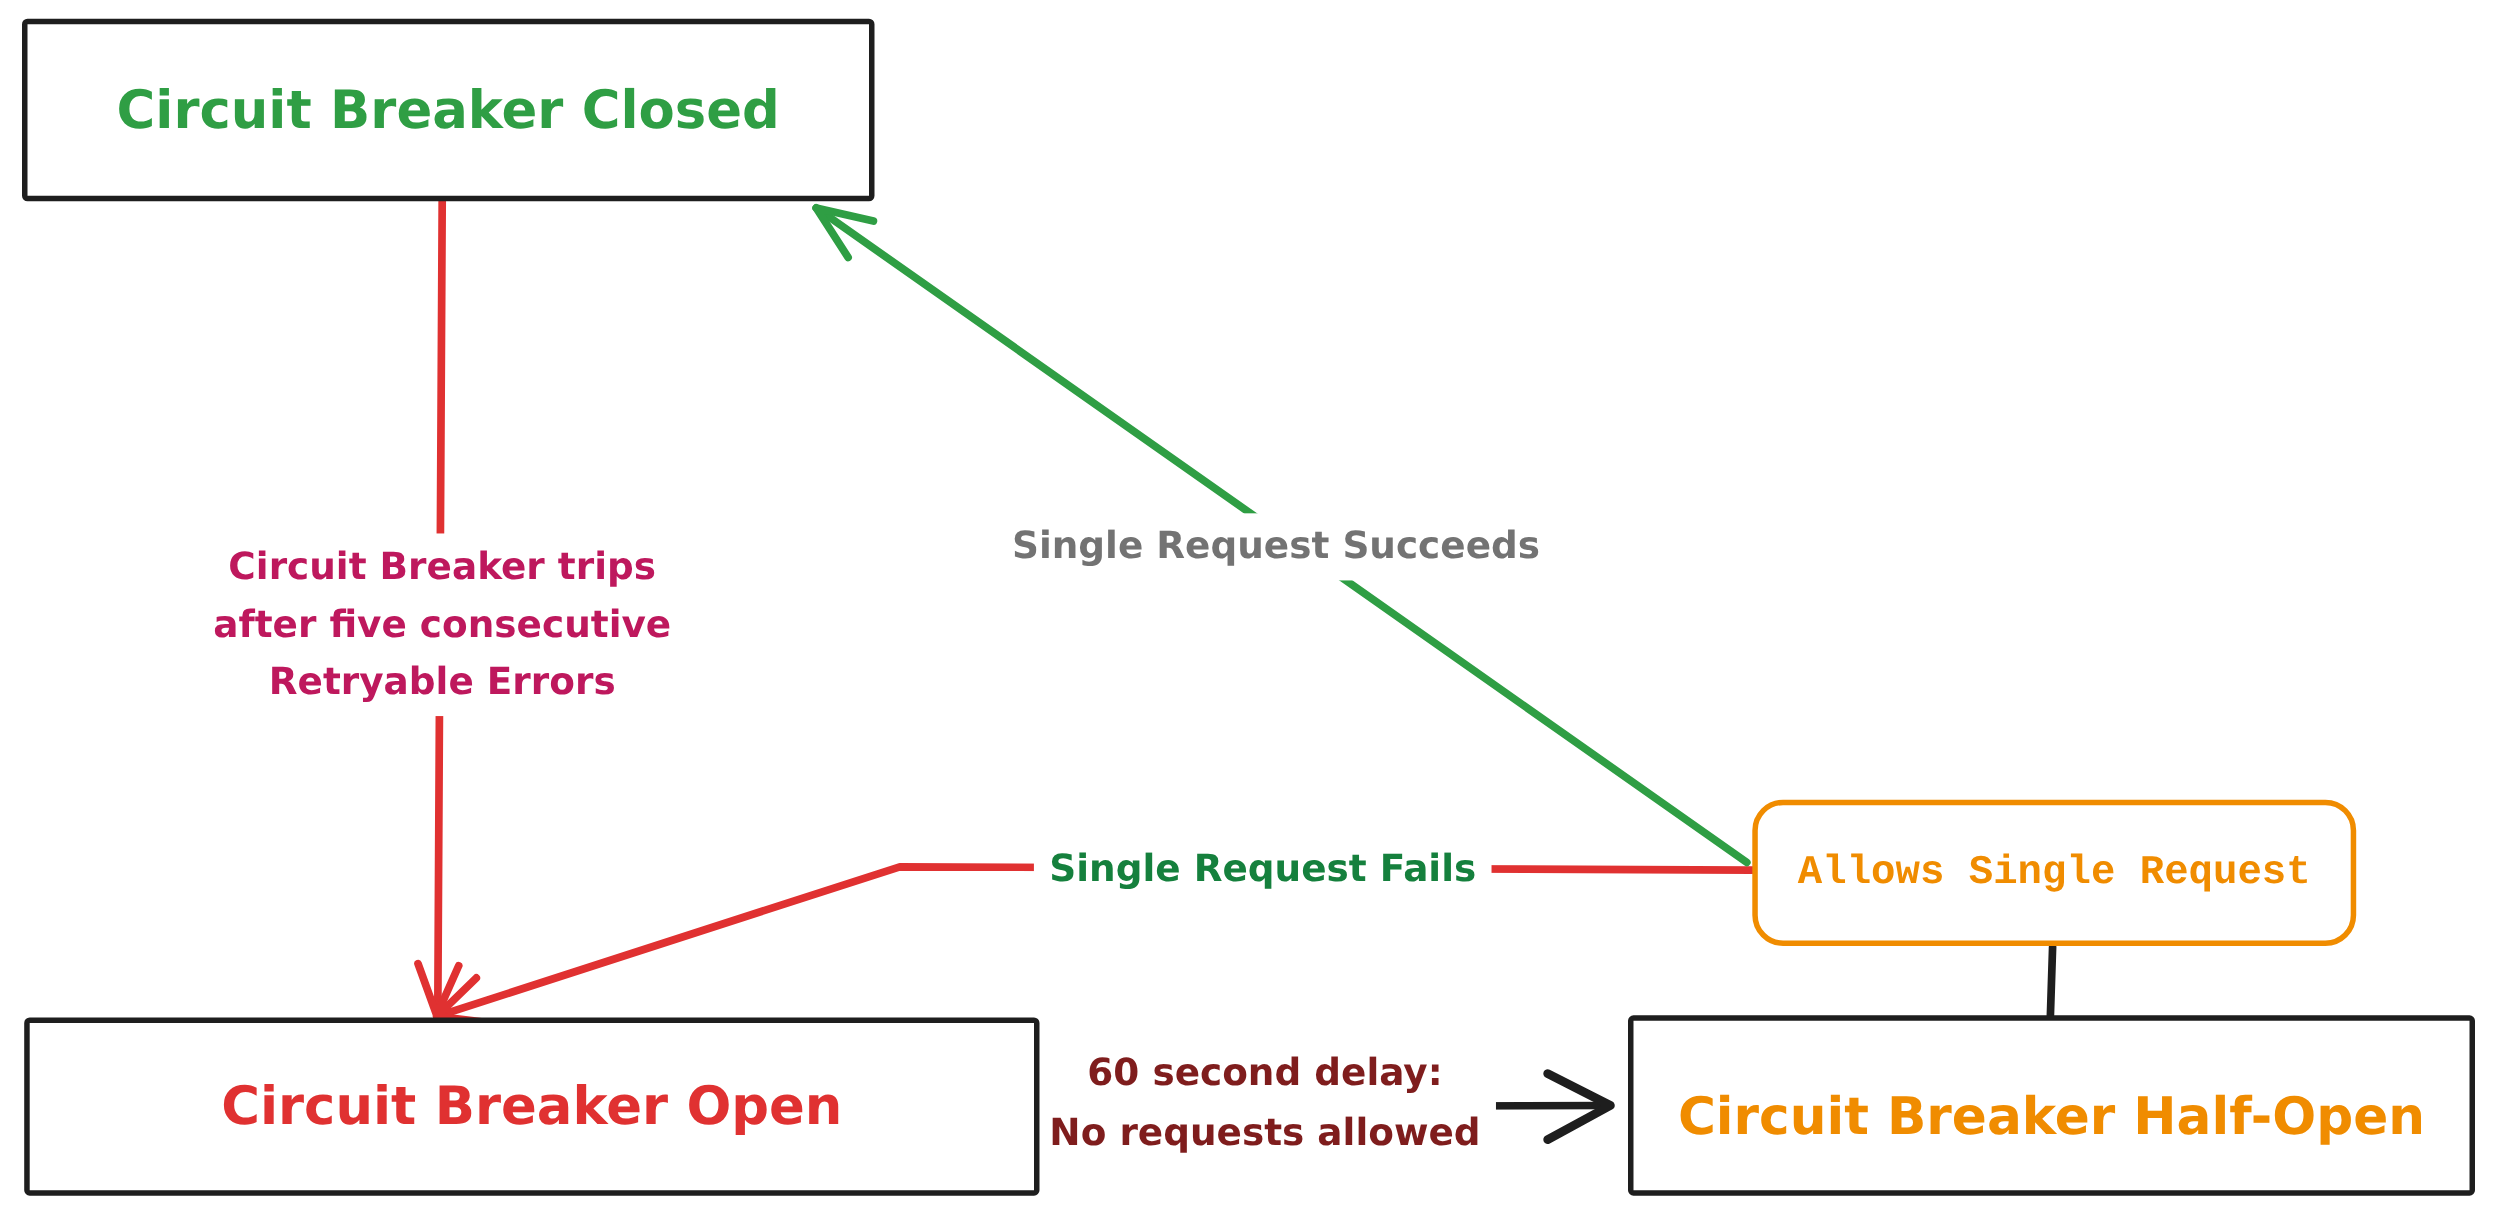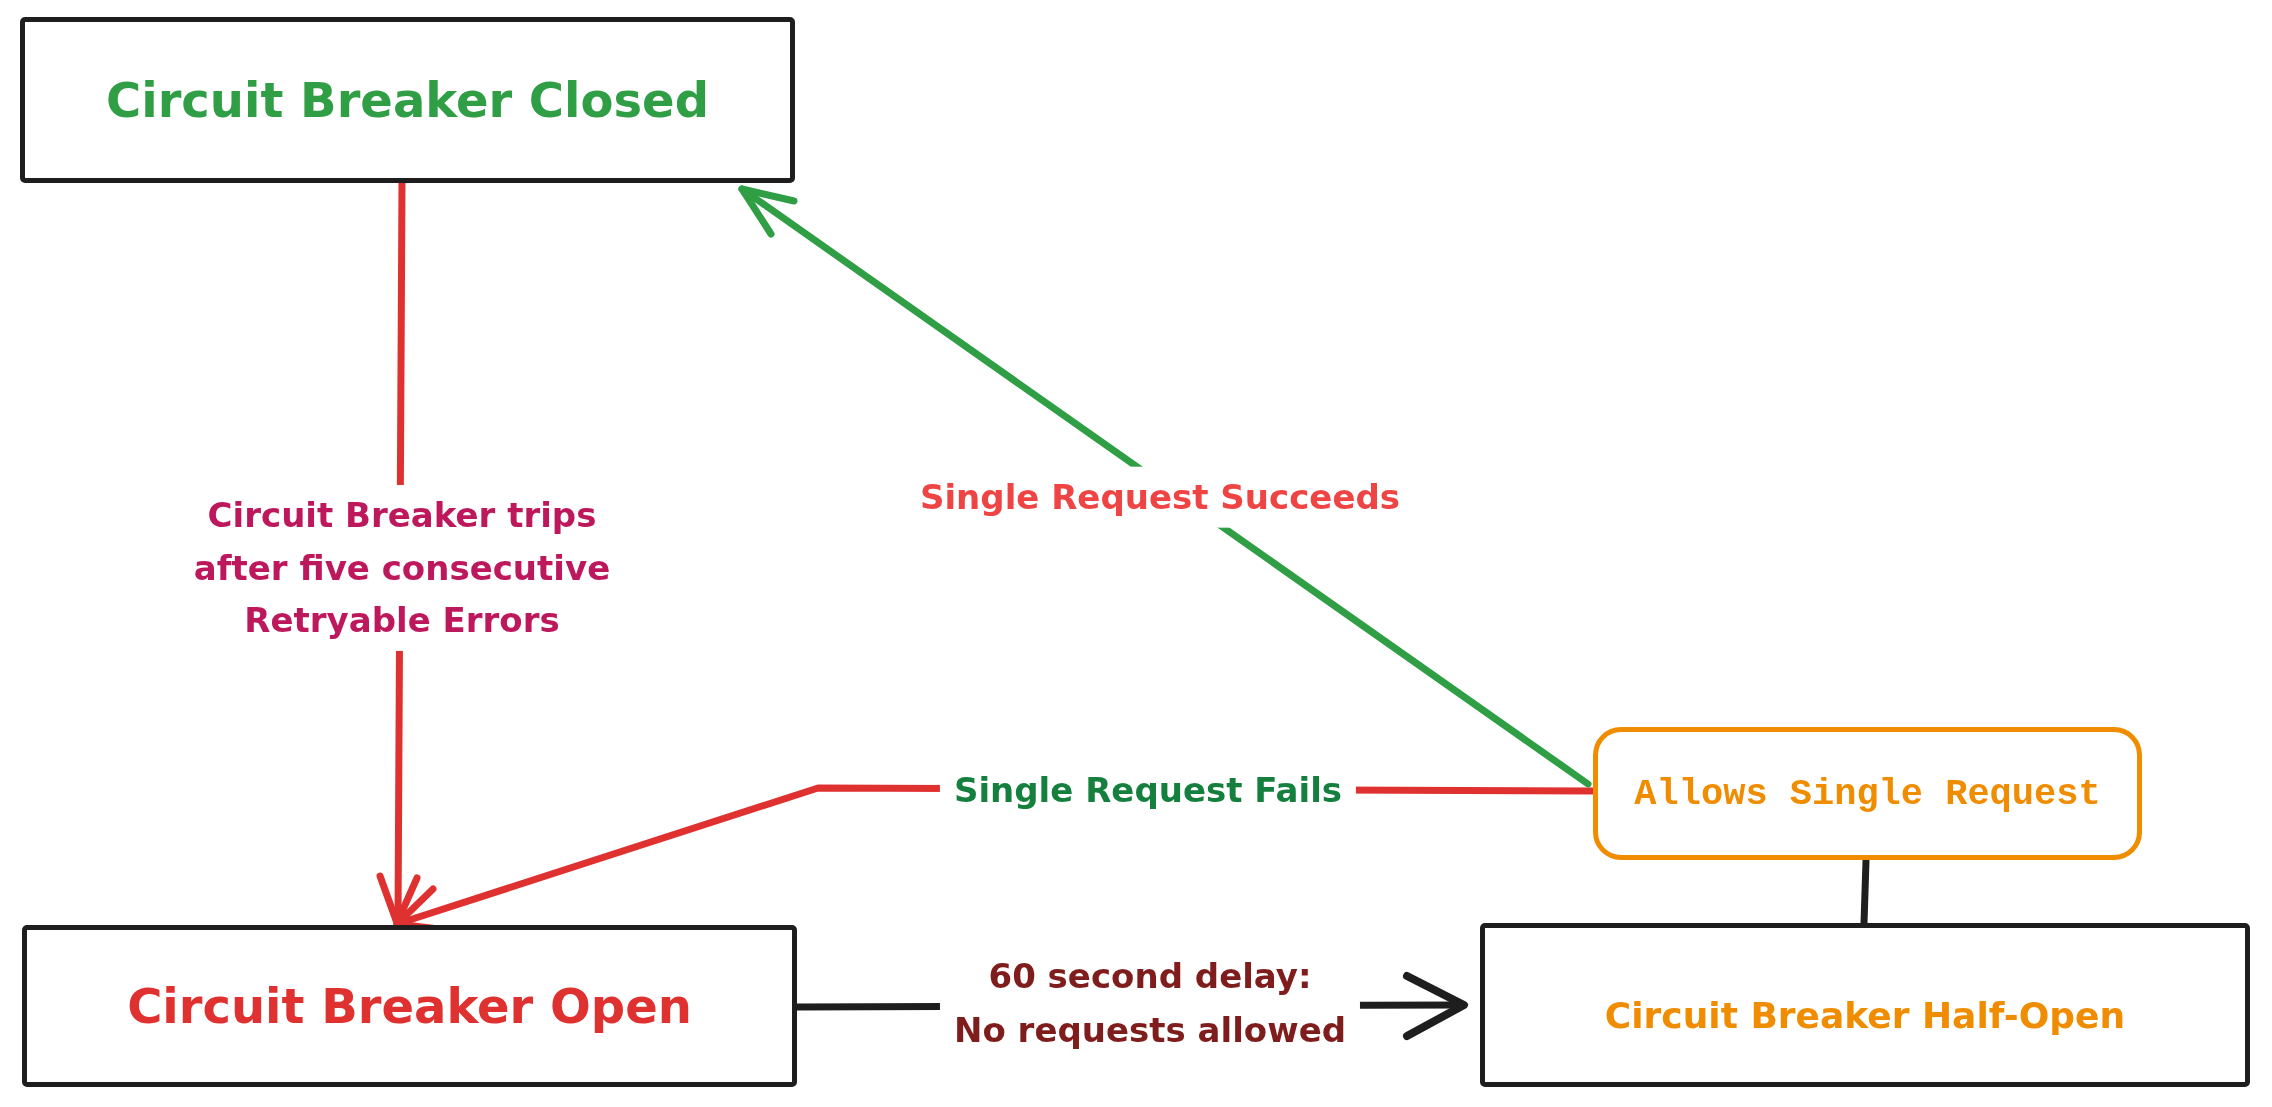--- a/index.html
+++ b/index.html
@@ -22,41 +22,41 @@
     border: 5px solid #1e1e1e;
     border-radius: 5px;
     display: flex;
     align-items: center;
     justify-content: center;
     text-align: center;
     box-sizing: border-box;
     font-weight: 600;
   }
   .node-closed   { left: 20px;   top: 17px;  width: 775px; height: 166px; }
-  .node-open     { left: 22px;   top: 925px; width: 775px; height: 162px; }
+  .node-open     { left: 22px;   top: 925px; width: 923px; height: 162px; }
   .node-halfopen { left: 1480px; top: 923px; width: 770px; height: 164px; }
   .node-allows   { left: 1593px; top: 727px; width: 549px; height: 133px;
                    border-color: #f08c00; border-radius: 28px; }
   .node-closed .node-label   { color: #2f9e44; font-size: 48px; }
   .node-open .node-label     { color: #e03131; font-size: 48px; }
-  .node-halfopen .node-label { color: #f08c00; font-size: 36px; margin-top: 20px; }
+  .node-halfopen .node-label { color: #f08c00; font-size: 47px; margin-top: 20px; }
   .node-allows .node-label   { color: #f08c00; font-size: 37px; font-family: Liberation Mono, monospace; }
   .edge-label {
     position: absolute;
     transform: translate(-50%, -50%);
     background: #ffffff;
     padding: 4px 14px;
     text-align: center;
     white-space: pre-line;
     font-weight: 600;
     font-size: 34px;
     line-height: 1.55;
   }
   .label-trips    { left: 402px;  top: 568px;  color: #be185d; }
-  .label-succeeds { left: 1160px; top: 497px;  color: #ef4444; }
+  .label-succeeds { left: 1160px; top: 497px;  color: #737373; }
   .label-fails    { left: 1148px; top: 790px;  color: #15803d; }
   .label-delay    { left: 1150px; top: 1003px; color: #7f1d1d; line-height: 1.6; }
 </style>
 </head>
 <body>
 
 <div class="canvas">
 
   <svg class="edges-layer" viewBox="0 0 2272 1107" fill="none" stroke-linecap="round" stroke-linejoin="round">
 

